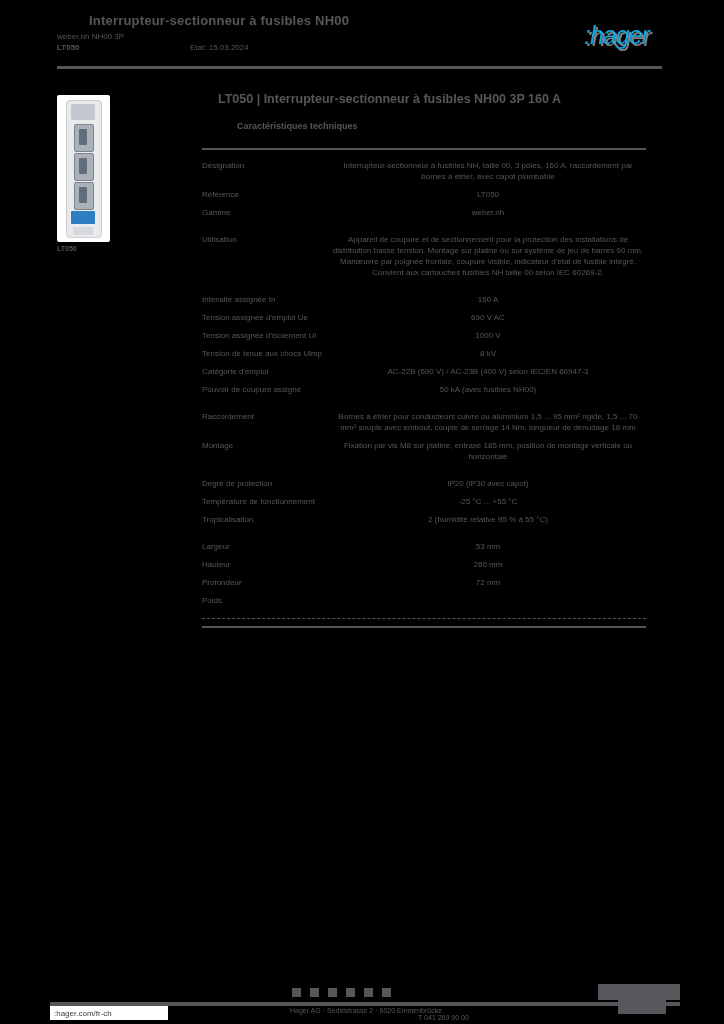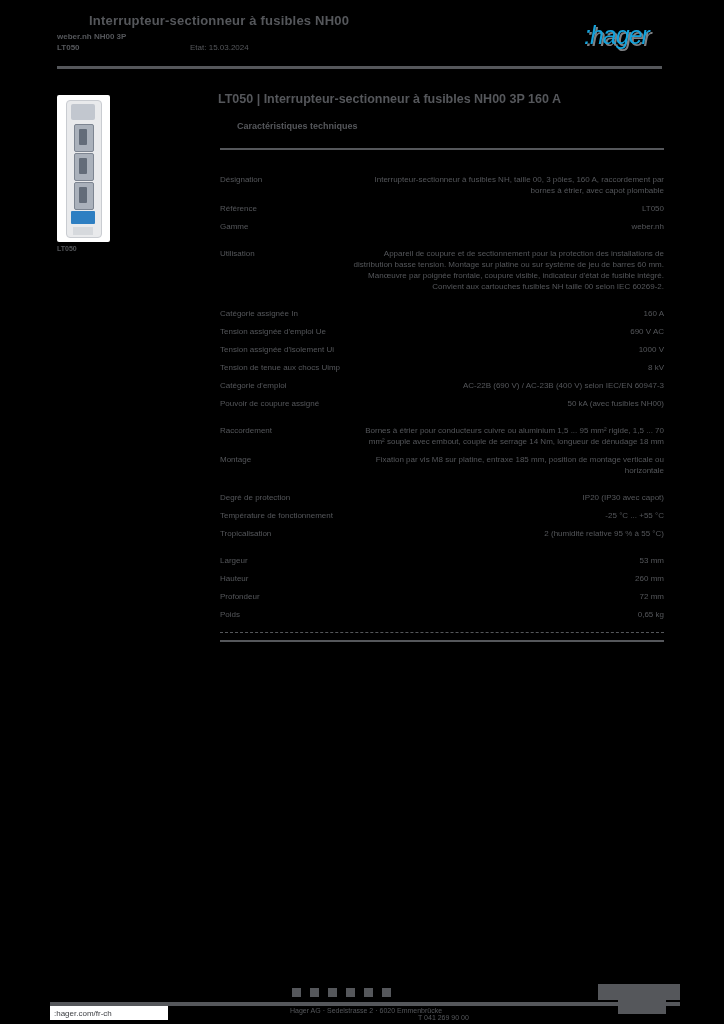--- a/index.html
+++ b/index.html
@@ -5,21 +5,21 @@
   html,body{margin:0;padding:0;}
   body{
     width:724px;height:1024px;position:relative;overflow:hidden;
     background:#000;
     font-family:"Liberation Sans","DejaVu Sans",sans-serif;
     color:#55575b;
   }
   .abs{position:absolute;}
   
   .doc-title{left:57px;top:13px;font-size:13px;font-weight:bold;color:#55575b;letter-spacing:.2px;margin-left:32px;}
-  .doc-sub1{left:57px;top:32px;font-size:8px;font-weight:bold;color:#55575b;}
+  .doc-sub1{left:57px;top:32px;font-size:8px;font-weight:normal;color:#55575b;}
   .doc-sub2{left:57px;top:43px;font-size:8px;font-weight:bold;color:#55575b;}
   .doc-side{left:162px;top:43px;font-size:8px;color:#55575b;margin-left:28px;}
   .header-rule{left:57px;top:66px;width:605px;height:3px;background:#55575b;}
   .brand{left:584px;top:21px;font-size:25px;font-weight:normal;font-style:italic;
          color:#14a3dc;letter-spacing:-1px;
          text-shadow:2px 2px 0 #7e8083;}
   
   .figure-box{left:57px;top:95px;width:53px;height:147px;background:#fff;border-radius:2px;}
   .device-body{position:absolute;left:9px;top:5px;width:34px;height:136px;background:#e9eaec;
                border:1px solid #c9ccd1;border-radius:4px;}
@@ -27,25 +27,25 @@
   .device-win{position:absolute;left:7px;width:18px;height:26px;background:#aab1bb;
               border:1px solid #7d8591;border-radius:2px;}
   .device-win .slot{position:absolute;left:4px;top:4px;width:8px;height:16px;background:#636c79;border-radius:1px;}
   .device-label{position:absolute;left:4px;top:110px;width:24px;height:13px;background:#2e7fc2;border-radius:1px;}
   .device-foot{position:absolute;left:6px;top:126px;width:20px;height:8px;background:#d6d9dd;}
   .figure-caption{left:57px;top:245px;font-size:7px;font-weight:bold;color:#55575b;}
   
   .page-title{left:218px;top:92px;width:450px;font-size:12.5px;font-weight:bold;color:#55575b;}
   .section-title{left:218px;top:121px;font-size:9px;font-weight:bold;color:#55575b;margin-left:19px;}
   
-  .spec-table{left:220px;top:148px;width:444px;border-top:2px solid #55575b;padding-top:20px;}
+  .spec-table{left:202px;top:148px;width:444px;border-top:2px solid #55575b;padding-top:6px;}
   .spec-section{margin-bottom:9px;}
   .spec-row{display:flex;align-items:flex-start;padding:3.5px 0;}
   .spec-label{flex:0 0 122px;font-size:8px;line-height:11px;color:#55575b;padding-right:6px;}
-  .spec-value{flex:1;font-size:8px;line-height:11px;color:#55575b;text-align:right;}
+  .spec-value{flex:1;font-size:8px;line-height:11px;color:#55575b;text-align:center;}
   .spec-divider{border-top:1px dashed #55575b;margin:7px 0;height:0;}
   .spec-bottom{border-top:2px solid #55575b;margin-top:4px;}
   
   .cert-row{left:292px;top:988px;display:flex;gap:9px;}
   .cert-icon{width:9px;height:9px;background:#55575b;}
   .footer-rule{left:50px;top:1002px;width:630px;height:4px;background:#55575b;}
   .footer-urlbox{left:50px;top:1006px;width:118px;height:14px;background:#fff;display:flex;align-items:center;}
   .footer-url{font-size:8px;color:#3a3c40;padding-left:4px;white-space:nowrap;}
   .footer-address{left:290px;top:1007px;font-size:7px;color:#55575b;white-space:nowrap;}
   .footer-phone{left:418px;top:1014px;font-size:7px;color:#55575b;white-space:nowrap;}
@@ -99,21 +99,21 @@
       </div>
     </div>
     <div class="spec-section">
       <div class="spec-row">
         <div class="spec-label">Utilisation</div>
         <div class="spec-value">Appareil de coupure et de sectionnement pour la protection des installations de distribution basse tension. Montage sur platine ou sur système de jeu de barres 60 mm. Manœuvre par poignée frontale, coupure visible, indicateur d'état de fusible intégré. Convient aux cartouches fusibles NH taille 00 selon IEC 60269-2.</div>
       </div>
     </div>
     <div class="spec-section">
       <div class="spec-row">
-        <div class="spec-label">Catégorie assignée In</div>
+        <div class="spec-label">Intensité assignée In</div>
         <div class="spec-value">160 A</div>
       </div>
       <div class="spec-row">
         <div class="spec-label">Tension assignée d'emploi Ue</div>
         <div class="spec-value">690 V AC</div>
       </div>
       <div class="spec-row">
         <div class="spec-label">Tension assignée d'isolement Ui</div>
         <div class="spec-value">1000 V</div>
       </div>
@@ -162,21 +162,20 @@
       <div class="spec-row">
         <div class="spec-label">Hauteur</div>
         <div class="spec-value">260 mm</div>
       </div>
       <div class="spec-row">
         <div class="spec-label">Profondeur</div>
         <div class="spec-value">72 mm</div>
       </div>
       <div class="spec-row">
         <div class="spec-label">Poids</div>
-        <div class="spec-value">0,65 kg</div>
       </div>
     </div>
     <div class="spec-divider"></div>
     <div class="spec-bottom"></div>
   </div>
 
 <div class="abs cert-row">
     <div class="cert-icon"></div>
     <div class="cert-icon"></div>
     <div class="cert-icon"></div>

